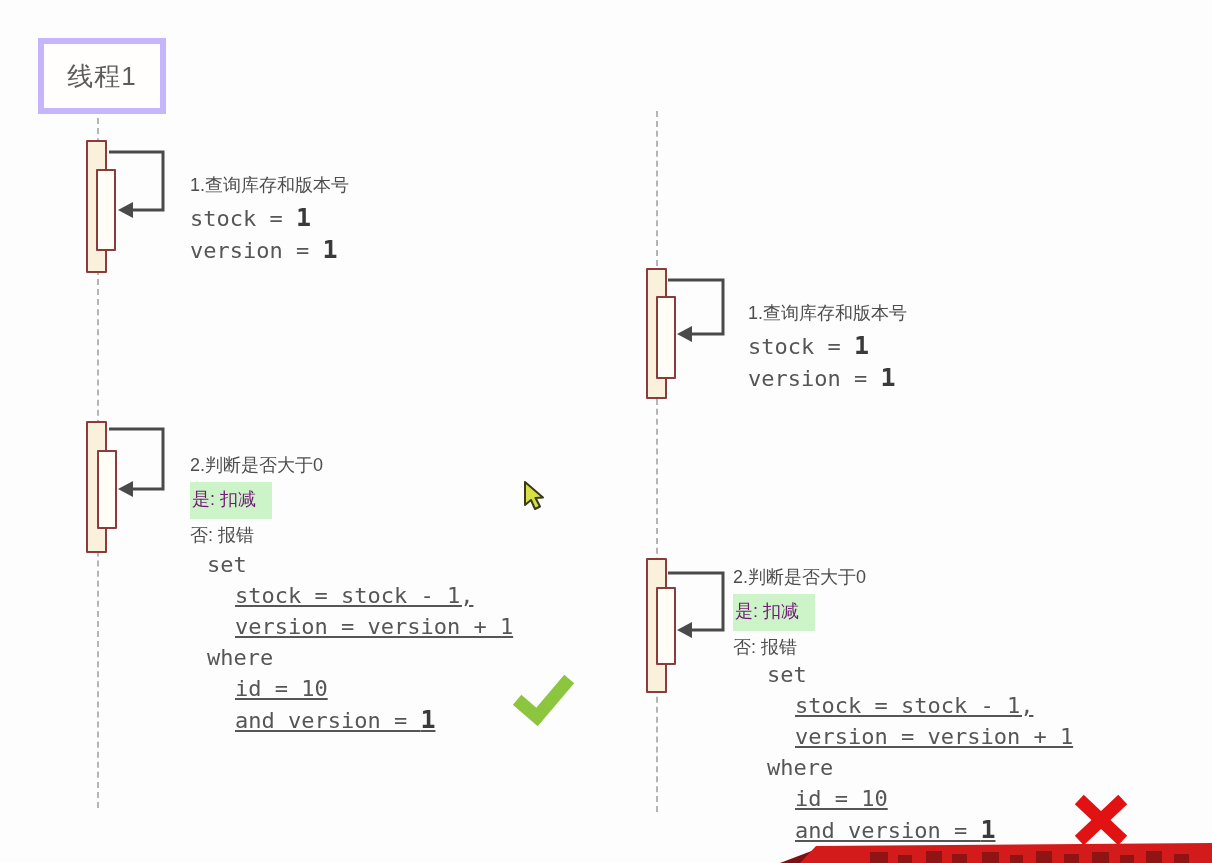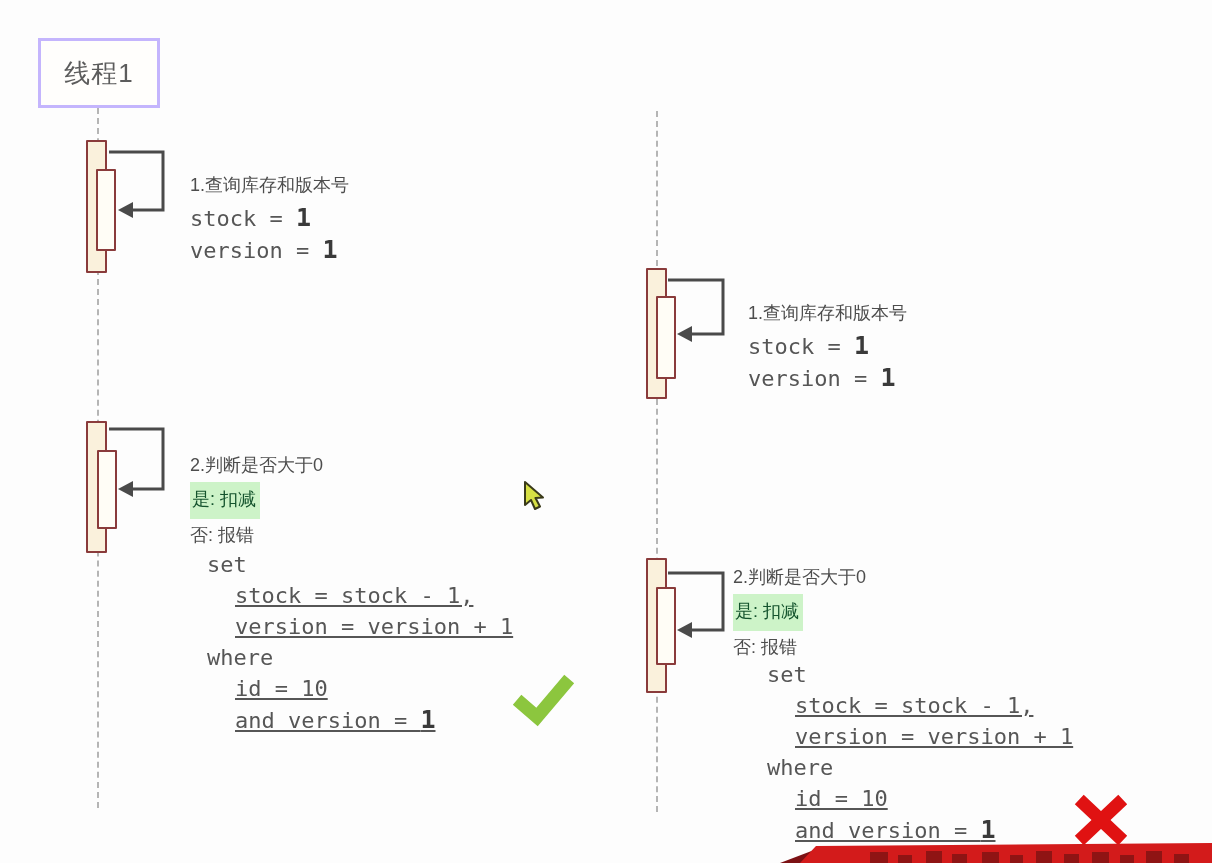--- a/index.html
+++ b/index.html
@@ -4,21 +4,21 @@
 <style>
   html,body{margin:0;padding:0;background:#fff;}
   .stage{
     position:relative;width:1212px;height:863px;overflow:hidden;
     background:#fdfdfd;
     font-family:"Liberation Sans", sans-serif;
   }
   
   .actor-box{
     position:absolute;width:116px;height:64px;
-    border:3px solid #c4b5fd;background:#fffefc;
+    border:6px solid #c4b5fd;background:#fffefc;
     display:flex;align-items:center;justify-content:center;
     font-size:26px;color:#5c5c5c;letter-spacing:1px;
   }
   
   .lifeline{position:absolute;width:0;border-left:2px dashed #b5b5b5;}
   
   .bar{position:absolute;border:2.5px solid #8a3b3b;border-radius:1px;}
   .bar.outer{width:17px;background:#faf1dc;}
   .bar.inner{width:16px;background:#fffdf6;}
   
@@ -28,22 +28,22 @@
   
   .note{position:absolute;color:#4d4d4d;}
   .cn{font-size:18px;line-height:33px;white-space:nowrap;}
   .code{
     font-family:"DejaVu Sans Mono","Liberation Mono",monospace;
     font-size:22px;line-height:31px;color:#565656;white-space:nowrap;
   }
   .code b{font-size:25px;color:#3a3a3a;font-weight:bold;}
   .kv{}
   .hl{
-    display:inline-block;background:#cdf3c8;color:#14532d;
-    padding:1px 4px 3px 2px;
+    display:inline-block;background:#cdf3c8;color:#701a75;
+    padding:1px 16px 3px 2px;
   }
   .sql{position:absolute;}
   .sql .ind{padding-left:28px;text-decoration:underline;}
   .icon-svg{position:absolute;overflow:visible;}
 </style>
 </head>
 <body>
 
 <div class="stage">
 

